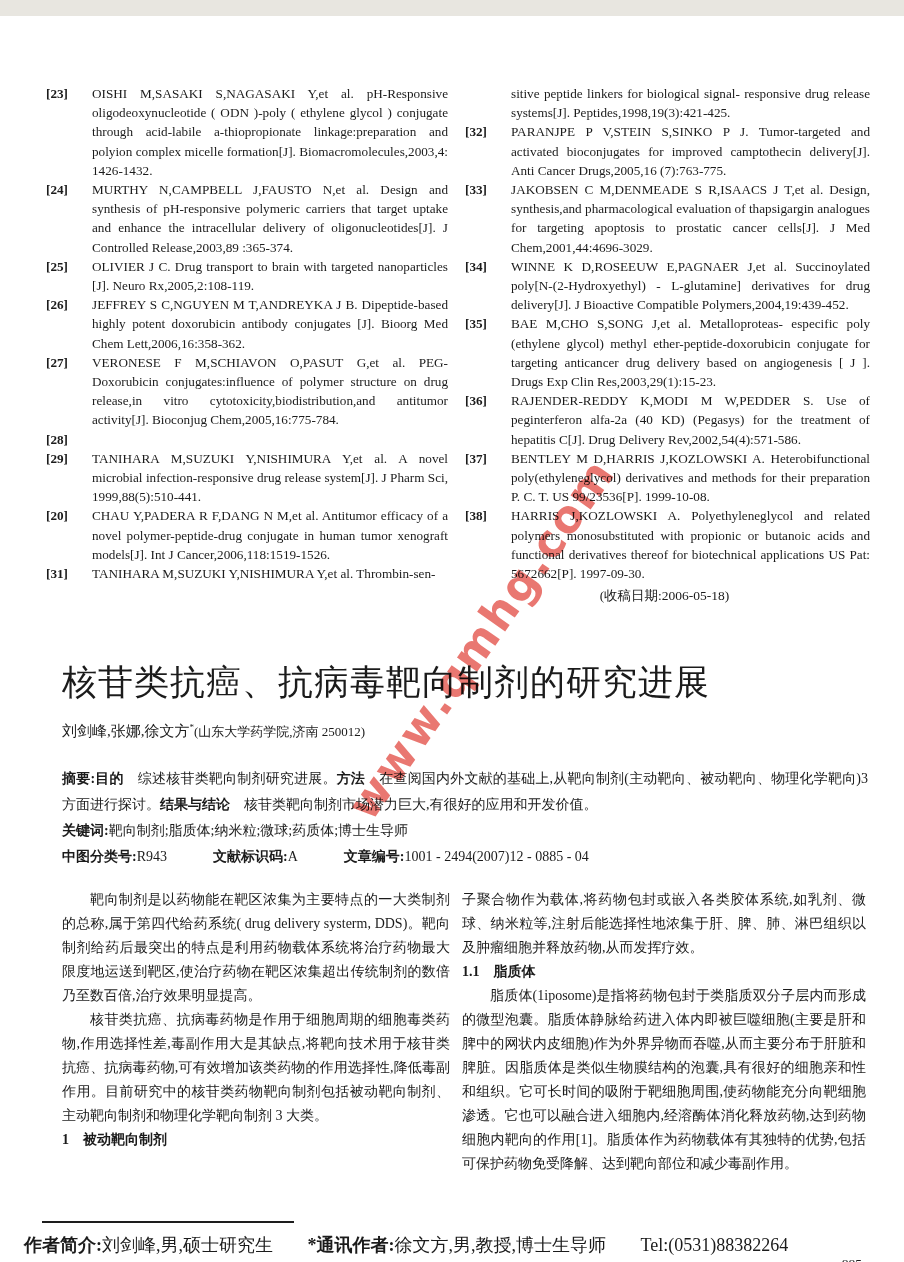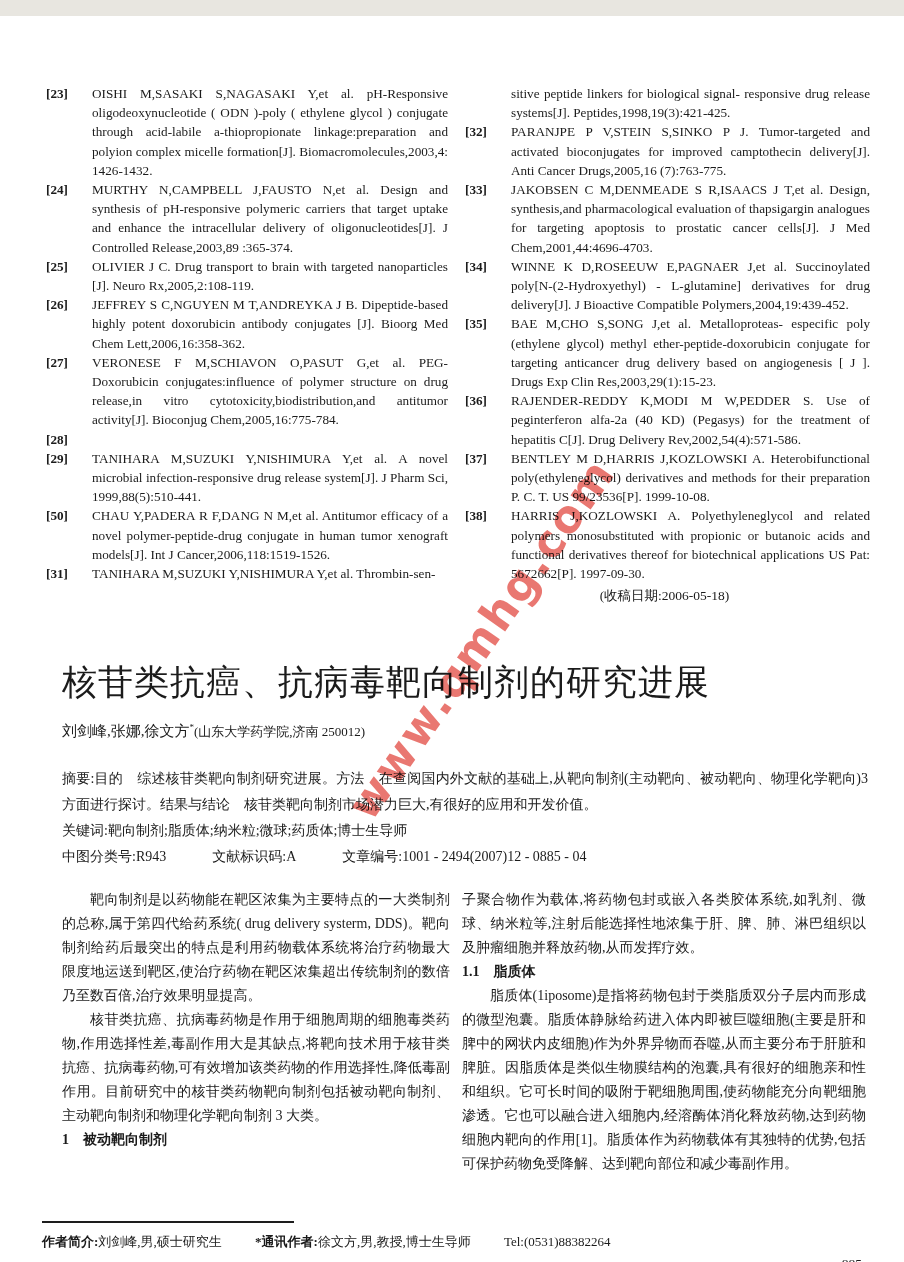--- a/index.html
+++ b/index.html
@@ -24,33 +24,33 @@
   
   .art-title{
     position:absolute;top:620px;left:62px;width:800px;
     font-size:35px;font-weight:400;letter-spacing:1px;
   }
   .authors{position:absolute;top:706px;left:62px;width:800px;font-size:15px;}
   .authors .aff{font-size:13px;}
   sup{font-size:9px;}
   
   .abs-block{position:absolute;top:750px;left:62px;width:806px;font-size:14px;line-height:26px;text-align:justify;}
-  .abs-block b{font-weight:400;}
+  .abs-block b{font-weight:700;}
   .kw-line{margin-top:0;}
   .meta-line .pair{margin-right:46px;}
   
   .body-col{position:absolute;top:872px;font-size:14px;line-height:24px;text-align:justify;}
   .body-col.left{left:62px;width:388px;}
   .body-col.right{left:462px;width:404px;}
   .body-para{margin:0;text-indent:2em;}
   .body-para.cont{text-indent:0;}
   .body-heading{font-weight:700;margin:0;}
   
   .footnote-rule{position:absolute;top:1205px;left:42px;width:252px;height:2px;background:#1d1d1d;}
-  .footer-note{position:absolute;top:1217px;left:42px;width:820px;font-size:13px;white-space:nowrap;}
+  .footer-note{position:absolute;top:1217px;left:24px;width:820px;font-size:18px;white-space:nowrap;}
   .footer-note b{font-weight:700;}
   .footer-note .seg{margin-right:30px;}
   .bottom-rule-left{position:absolute;top:1247px;left:42px;width:250px;height:2px;background:#222;}
   .journal-cn{position:absolute;top:1252px;left:50px;font-size:12.5px;white-space:nowrap;}
   .bottom-rule-right{position:absolute;top:1251px;left:608px;width:186px;height:2px;background:#222;}
   .page-no{position:absolute;top:1240px;left:834px;font-size:13.5px;}
   .journal-en{position:absolute;top:1256px;left:600px;font-size:12px;white-space:nowrap;}
   
   .watermark{
     position:absolute;top:598px;left:268px;width:424px;
@@ -91,41 +91,41 @@
           <span class="ref-text">VERONESE F M,SCHIAVON O,PASUT G,et al. PEG-Doxorubicin conjugates:influence of polymer structure on drug release,in vitro cytotoxicity,biodistribution,and antitumor activity[J]. Bioconjug Chem,2005,16:775-784.</span>
         </div>
         <div class="ref">
           <span class="ref-num">[28]</span>
         </div>
         <div class="ref">
           <span class="ref-num">[29]</span>
           <span class="ref-text">TANIHARA M,SUZUKI Y,NISHIMURA Y,et al. A novel microbial infection-responsive drug release system[J]. J Pharm Sci, 1999,88(5):510-441.</span>
         </div>
         <div class="ref">
-          <span class="ref-num">[50]</span>
+          <span class="ref-num">[20]</span>
           <span class="ref-text">CHAU Y,PADERA R F,DANG N M,et al. Antitumor efficacy of a novel polymer-peptide-drug conjugate in human tumor xenograft models[J]. Int J Cancer,2006,118:1519-1526.</span>
         </div>
         <div class="ref">
           <span class="ref-num">[31]</span>
           <span class="ref-text">TANIHARA M,SUZUKI Y,NISHIMURA Y,et al. Thrombin-sen-</span>
         </div>
       </div>
     <div class="ref-col right">
       <div id="refs-right">
           <div class="ref">
             <span class="ref-num"></span>
             <span class="ref-text">sitive peptide linkers for biological signal- responsive drug release systems[J]. Peptides,1998,19(3):421-425.</span>
           </div>
           <div class="ref">
             <span class="ref-num">[32]</span>
             <span class="ref-text">PARANJPE P V,STEIN S,SINKO P J. Tumor-targeted and activated bioconjugates for improved camptothecin delivery[J]. Anti Cancer Drugs,2005,16 (7):763-775.</span>
           </div>
           <div class="ref">
             <span class="ref-num">[33]</span>
-            <span class="ref-text">JAKOBSEN C M,DENMEADE S R,ISAACS J T,et al. Design, synthesis,and pharmacological evaluation of thapsigargin analogues for targeting apoptosis to prostatic cancer cells[J]. J Med Chem,2001,44:4696-4703.</span>
+            <span class="ref-text">JAKOBSEN C M,DENMEADE S R,ISAACS J T,et al. Design, synthesis,and pharmacological evaluation of thapsigargin analogues for targeting apoptosis to prostatic cancer cells[J]. J Med Chem,2001,44:4696-3029.</span>
           </div>
           <div class="ref">
             <span class="ref-num">[34]</span>
             <span class="ref-text">WINNE K D,ROSEEUW E,PAGNAER J,et al. Succinoylated poly[N-(2-Hydroxyethyl) - L-glutamine] derivatives for drug delivery[J]. J Bioactive Compatible Polymers,2004,19:439-452.</span>
           </div>
           <div class="ref">
             <span class="ref-num">[35]</span>
             <span class="ref-text">BAE M,CHO S,SONG J,et al. Metalloproteas- especific poly (ethylene glycol) methyl ether-peptide-doxorubicin conjugate for targeting anticancer drug delivery based on angiogenesis [ J ]. Drugs Exp Clin Res,2003,29(1):15-23.</span>
           </div>
           <div class="ref">

